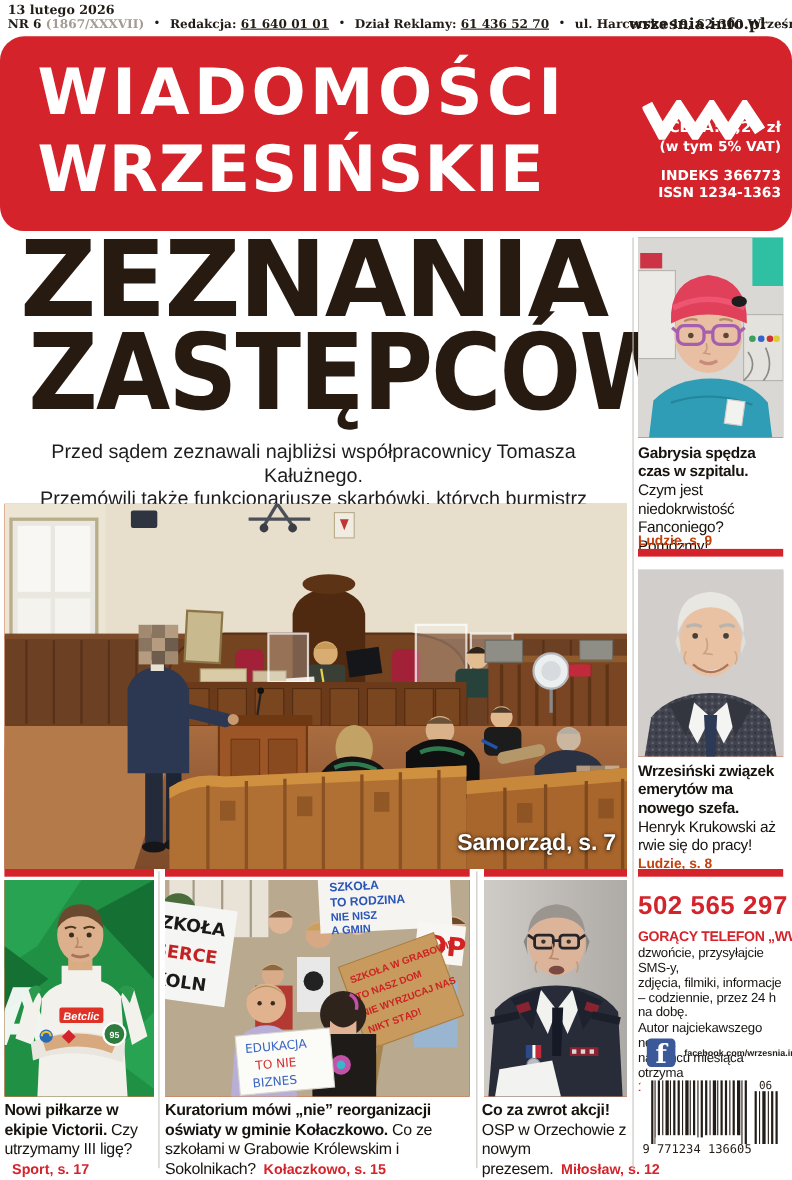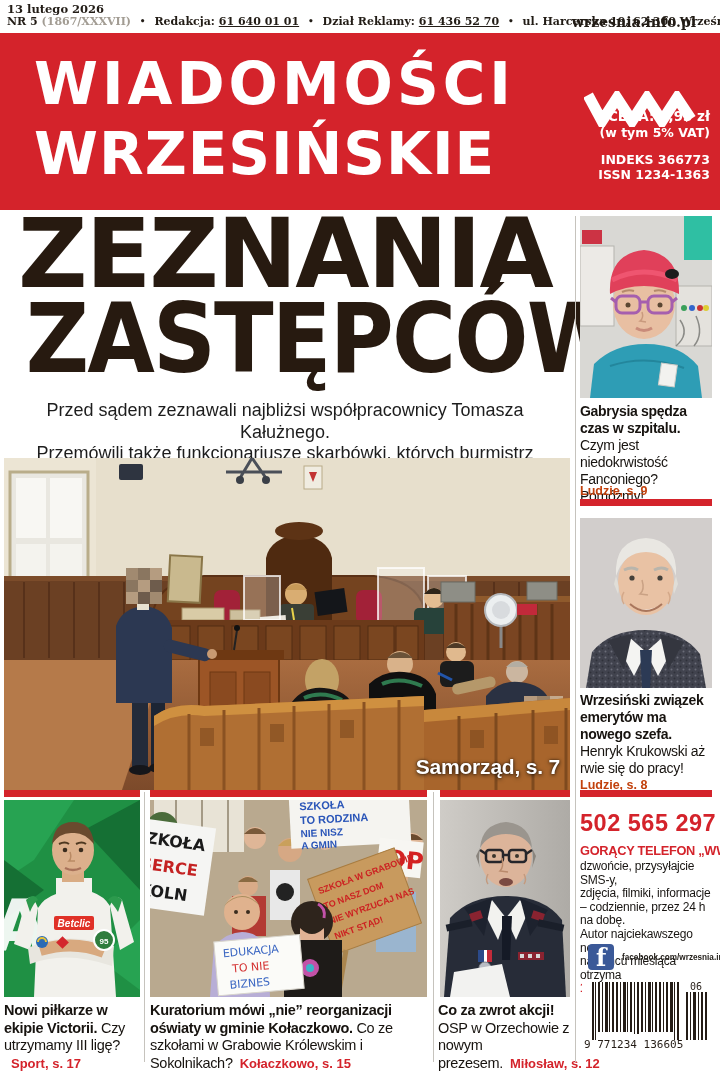--- a/index.html
+++ b/index.html
@@ -13,21 +13,21 @@
   
   .hdr{font-family:"DejaVu Serif","Liberation Serif",serif;font-weight:bold;color:#221c16;text-align:center;}
   .hdr-date{left:7px;top:2px;font-size:11.5px;}
   .hdr-line2{left:7px;top:15px;font-size:11px;white-space:nowrap;}
   .hdr-line2 .muted{color:#a29c93;font-weight:bold;}
   .hdr-line2 .ul{text-decoration:underline;}
   .hdr-site{right:24px;top:14px;font-size:14px;}
   .bullet{padding:0 5px;font-size:9px;vertical-align:1px;}
 
   
-  .masthead{left:0;top:33px;width:720px;height:177px;background:#d4232b;}
+  .masthead{left:0;top:33px;width:720px;height:177px;background:#d4232b;border-radius:22px;}
   .mast-title{position:absolute;color:#fff;font-family:"DejaVu Sans",sans-serif;
               font-weight:bold;font-size:58px;line-height:1;white-space:nowrap;}
   .mt1{left:34px;top:22px;letter-spacing:4px;}
   .mt2{left:34px;top:92px;letter-spacing:1px;}
   .mast-right{position:absolute;right:10px;color:#fff;font-family:"DejaVu Sans",sans-serif;
               font-weight:bold;text-align:right;white-space:nowrap;}
   .price{top:75px;font-size:13.5px;}
   .vat{top:92px;font-size:12.5px;}
   .indeks{top:119px;font-size:12.5px;}
   .issn{top:134px;font-size:12.5px;}
@@ -67,40 +67,40 @@
                 font-weight:bold;font-size:24px;}
   .fb-url{position:absolute;left:622px;font-size:8.2px;font-weight:bold;color:#25211c;}
 </style>
 </head>
 <body>
 
 <div class="page">
 
   <div class="abs hdr hdr-date">13 lutego 2026</div>
   <div class="abs hdr hdr-line2">
-    <span>NR 5</span>
+    <span>NR 6</span>
     <span class="muted">(1867/XXXVII)</span>
     <span class="bullet">•</span>
     <span>Redakcja:</span>
     <span class="ul">61 640 01 01</span>
     <span class="bullet">•</span>
     <span>Dział Reklamy:</span>
     <span class="ul">61 436 52 70</span>
     <span class="bullet">•</span>
     <span>ul. Harcerska 19, 62-300 Września</span>
   </div>
   <div class="abs hdr hdr-site red">wrzesnia.info.pl</div>
 
   <div class="abs masthead">
     <div class="mast-title mt1">WIADOMOŚCI</div>
     <div class="mast-title mt2">WRZESIŃSKIE</div>
     <svg class="abs" style="right:24px;top:58px" width="112" height="36" viewBox="0 0 112 36">
       <polyline points="4,4 18,30 33,7 48,30 63,7 78,30 93,7 107,28" fill="none" stroke="#ffffff" stroke-width="11" stroke-linejoin="miter"></polyline>
     </svg>
-    <div class="mast-right price">CENA:  6,93 zł</div>
+    <div class="mast-right price">CENA:  4,27 zł</div>
     <div class="mast-right vat">(w tym 5% VAT)</div>
     <div class="mast-right indeks">INDEKS 366773</div>
     <div class="mast-right issn">ISSN 1234-1363</div>
   </div>
 
   <div class="headline" style="top:206px">ZEZNANIA</div>
   <div class="headline hl2" style="top:291px">ZASTĘPCÓW</div>
   <div class="deck" style="top:400px">
     <div>Przed sądem zeznawali najbliżsi współpracownicy Tomasza Kałużnego.</div>
     <div>Przemówili także funkcjonariusze skarbówki, których burmistrz Wrześni</div>

